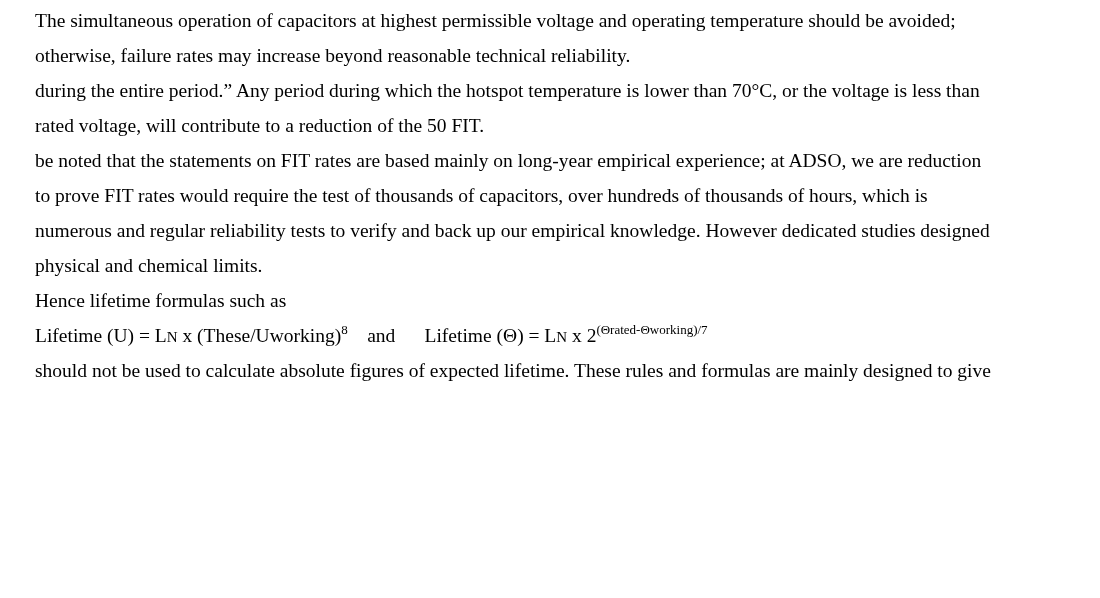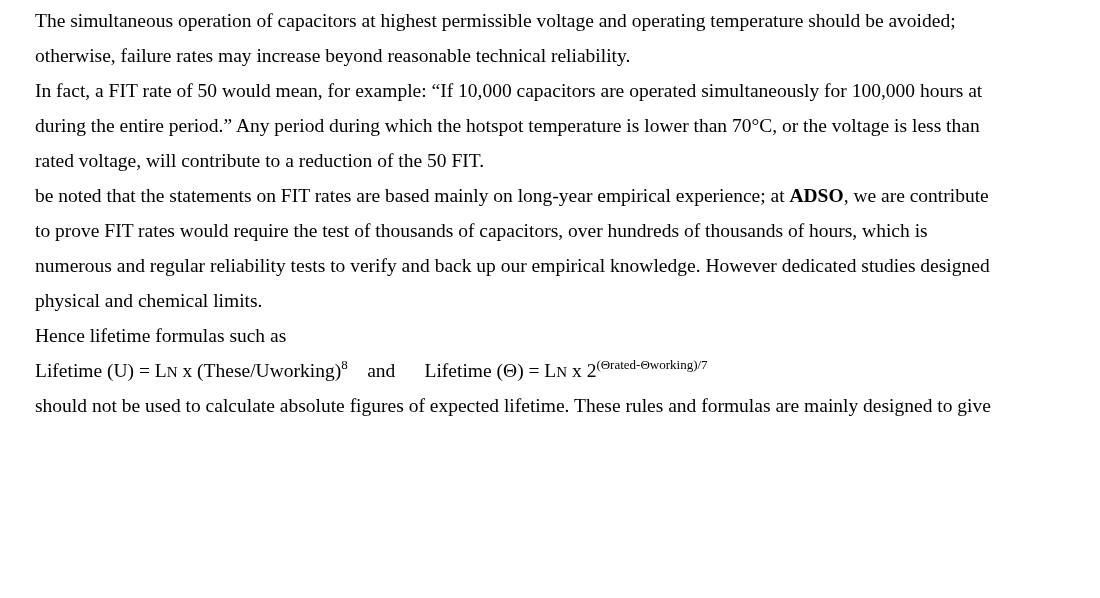--- a/index.html
+++ b/index.html
@@ -21,44 +21,43 @@
     position: absolute;
     top: 3px;
     left: 35px;
     right: 20px;
   }
   .line {
     white-space: pre;
     height: 35px;
     line-height: 35px;
   }
-  .b { font-weight: bold; }
+  .b { font-weight: normal; }
   .sup {
     font-size: 13px;
     position: relative;
     top: -8px;
     line-height: 0;
   }
   .sc { font-size: 15px; }
   .cutoff-underline {
     position: absolute;
     height: 2px;
   }
 </style>
 </head>
 <body>
 
 <div class="page">
   <div class="doc">
       <div class="line"><span>The simultaneous operation of capacitors at highest permissible voltage and operating temperature should be avoided;</span></div>
       <div class="line"><span>otherwise, failure rates may increase beyond reasonable technical reliability.</span></div>
-      <div class="line"><span>In fact, a FIT rate of 50 would mean, for example: “If 10,000 capacitors are operated simultaneously for 100,000 hours at</span></div>
       <div class="line"><span>during the entire period.” Any period during which the hotspot temperature is lower than 70°C, or the voltage is less than</span></div>
       <div class="line"><span>rated voltage, will contribute to a reduction of the 50 FIT.</span></div>
-      <div class="line"><span>be noted that the statements on FIT rates are based mainly on long-year empirical experience; at </span><span class="b">ADSO</span><span>, we are contribute</span></div>
+      <div class="line"><span>be noted that the statements on FIT rates are based mainly on long-year empirical experience; at </span><span class="b">ADSO</span><span>, we are reduction</span></div>
       <div class="line"><span>to prove FIT rates would require the test of thousands of capacitors, over hundreds of thousands of hours, which is</span></div>
       <div class="line"><span>numerous and regular reliability tests to verify and back up our empirical knowledge. However dedicated studies designed</span></div>
       <div class="line"><span>physical and chemical limits.</span></div>
       <div class="line"><span>Hence lifetime formulas such as</span></div>
       <div class="line"><span>Lifetime (U) = L</span><span class="sc">N</span><span> x (These/Uworking)</span><span class="sup">8</span><span>    and      Lifetime (Θ) = L</span><span class="sc">N</span><span> x 2</span><span class="sup">(Θrated-Θworking)/7</span></div>
       <div class="line"><span>should not be used to calculate absolute figures of expected lifetime. These rules and formulas are mainly designed to give</span></div>
     </div>
   <div class="cutoff-underline" style="background: rgb(60, 60, 200); left: 332px; top: 596px; width: 228px;"></div>
 </div>
 

